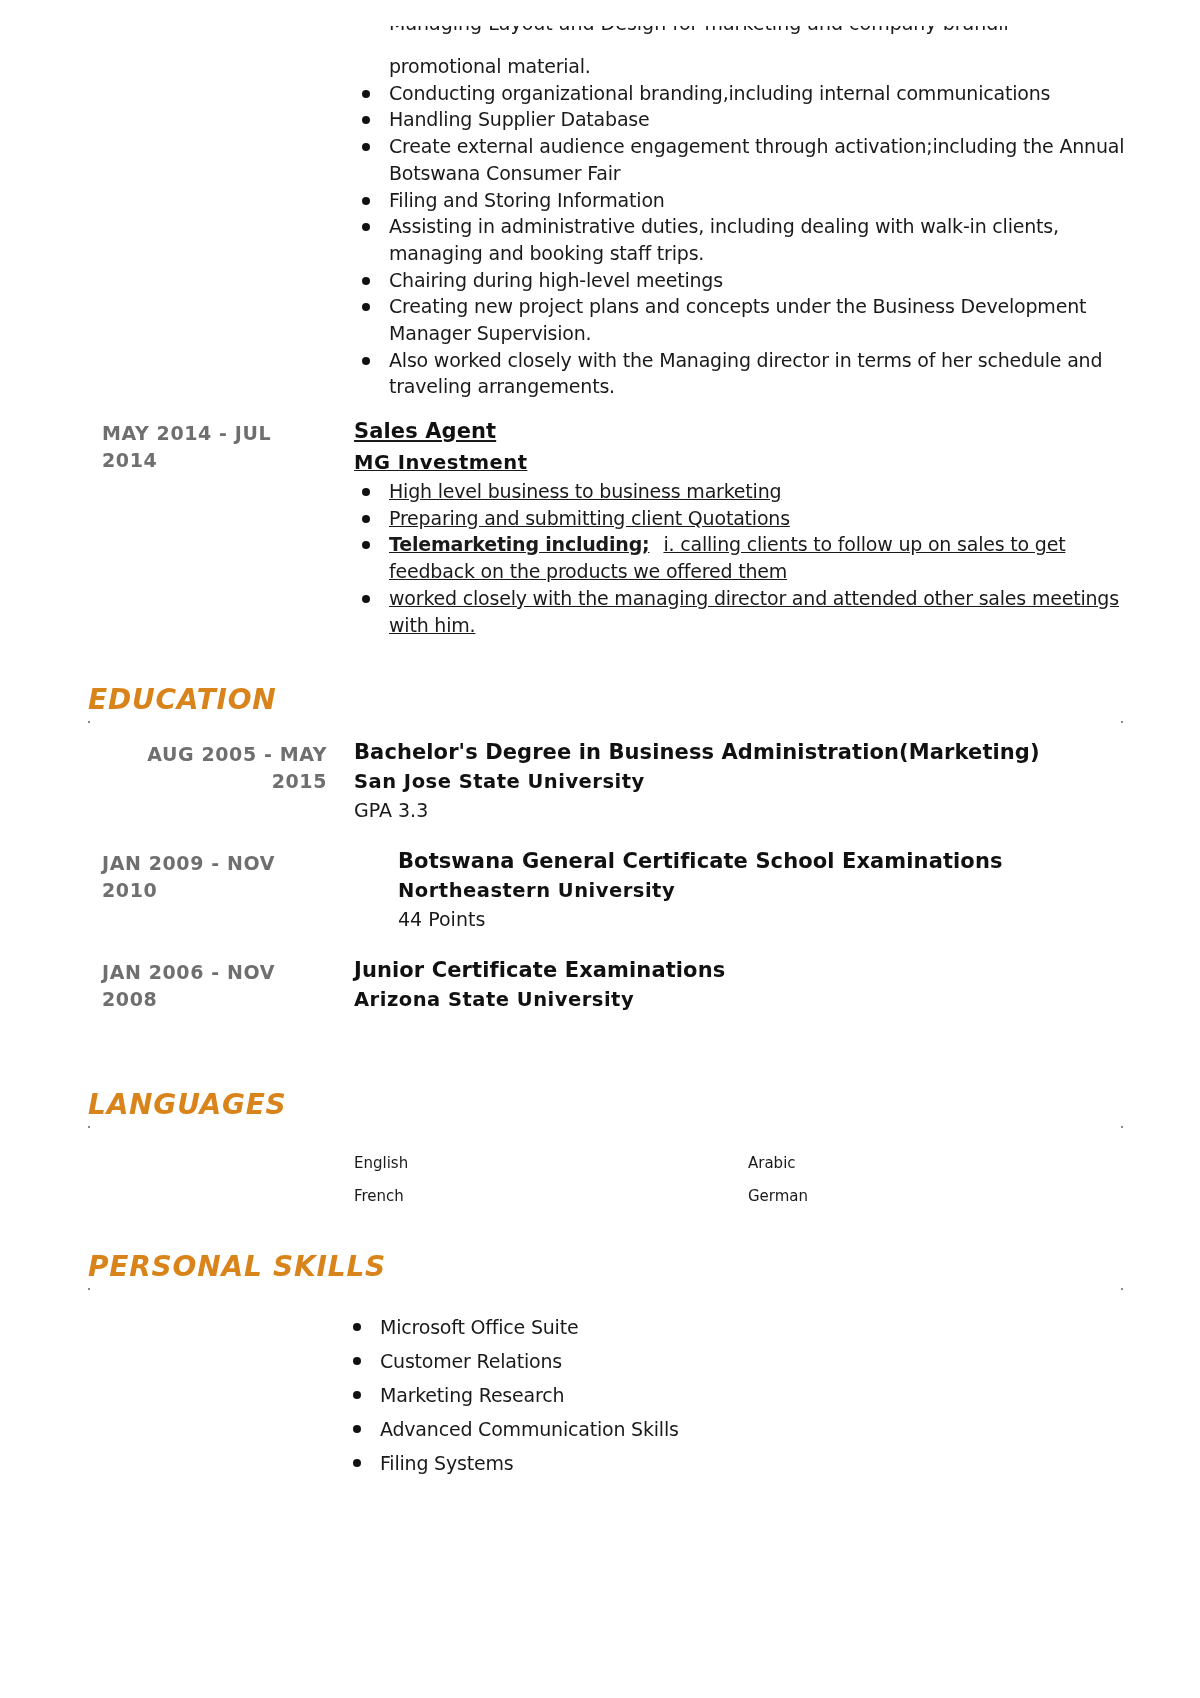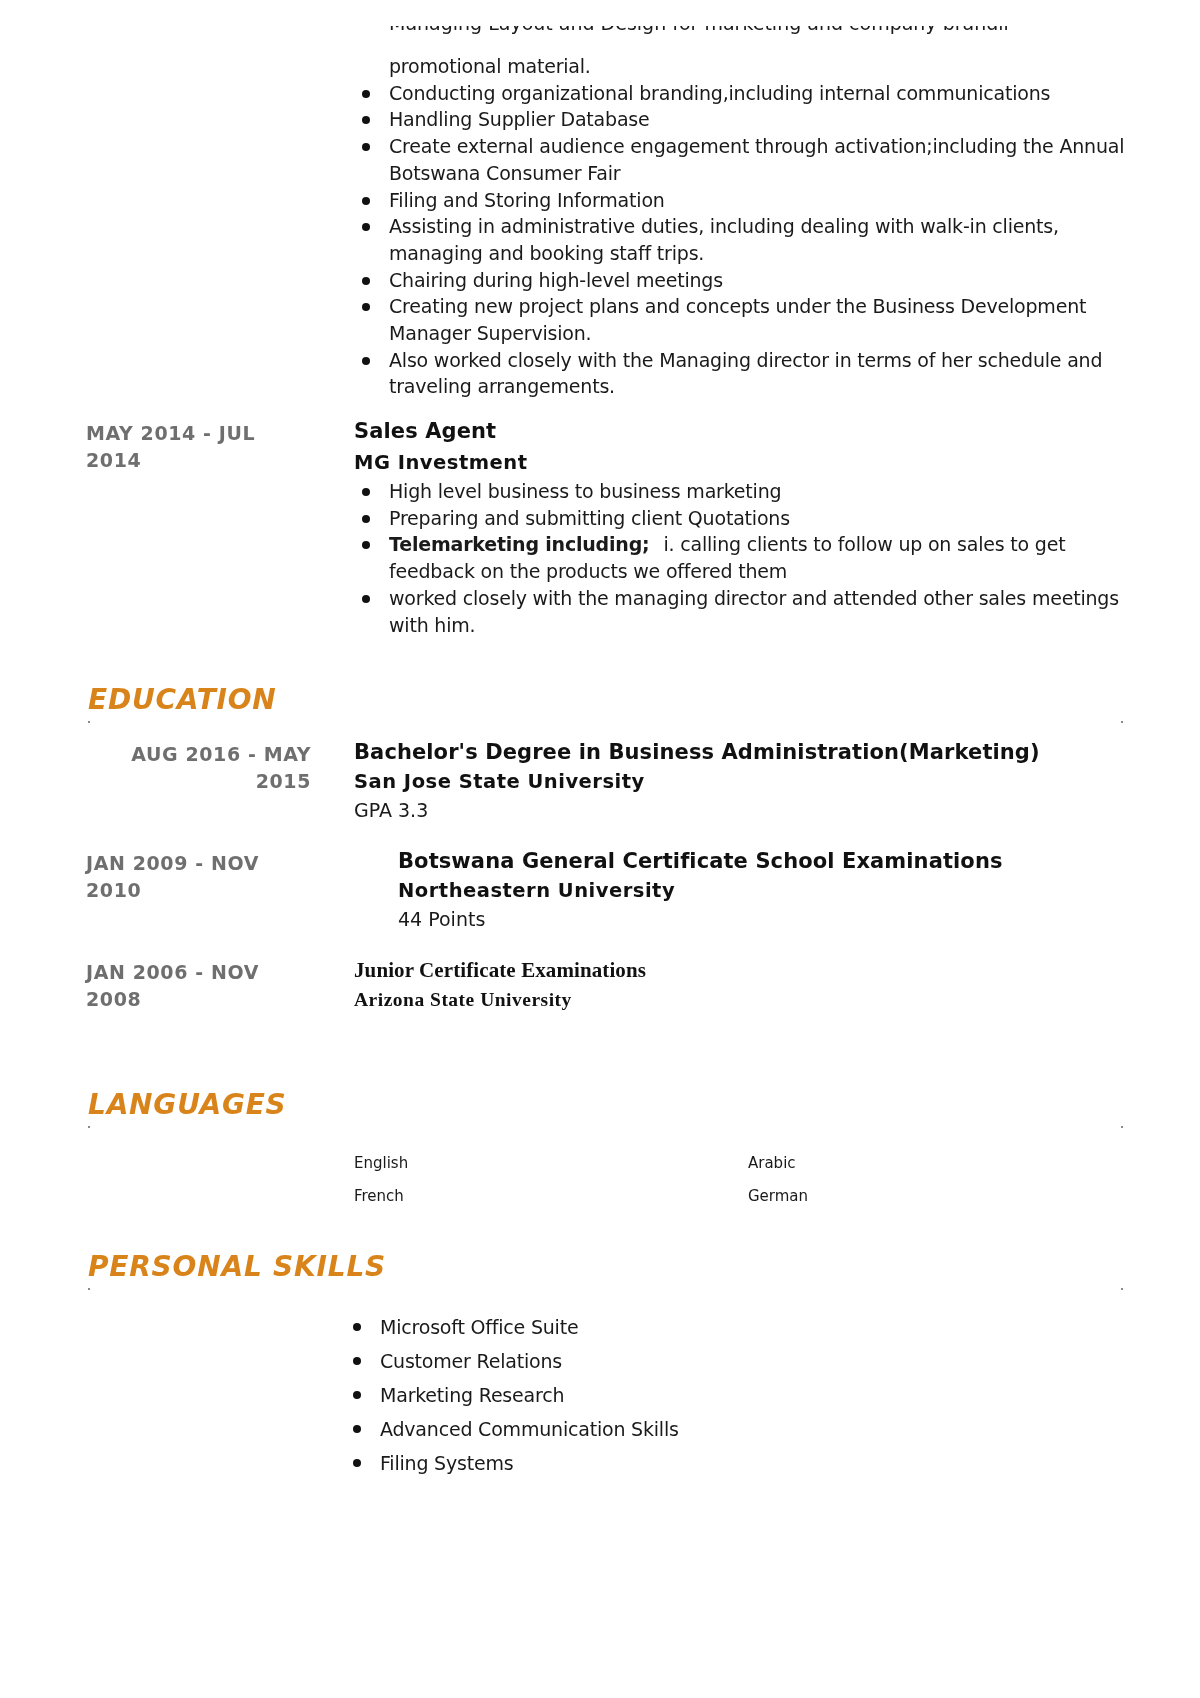--- a/index.html
+++ b/index.html
@@ -74,20 +74,21 @@
     }
 
     .date {
       position: absolute;
       font-size: 19px;
       color: #6f6f6f;
       font-weight: bold;
       letter-spacing: 0.6px;
       text-align: right;
       line-height: 26.5px;
+      margin-left: 16px;
     }
 
     .entry {
       position: absolute;
       left: 354px;
       width: 800px;
     }
     .entry .role {
       font-size: 21px;
       font-weight: bold;
@@ -184,56 +185,56 @@
       <li><span>Create external audience engagement through activation;including the Annual Botswana Consumer Fair</span></li>
       <li><span>Filing and Storing Information</span></li>
       <li><span>Assisting in administrative duties, including dealing with walk-in clients, managing and booking staff trips.</span></li>
       <li><span>Chairing during high-level meetings</span></li>
       <li><span>Creating new project plans and concepts under the Business Development Manager Supervision.</span></li>
       <li><span>Also worked closely with the Managing director in terms of her schedule and traveling arrangements.</span></li>
     </ul>
   </div>
 
   <div class="date" style="left:86px; top:420px; width:222px; text-align:left;">MAY 2014 - JUL 2014</div>
-  <div class="entry" style="top:420px;">
+  <div class="entry" style="top:420px;text-decoration:underline;">
     <div class="role" style="margin-top:-4px;">Sales Agent</div>
     <div class="org" style="margin-top:2px;">MG Investment</div>
     <ul class="bullets" style="margin-left:0;">
       <li><span>High level business to business marketing</span></li>
       <li><span>Preparing and submitting client Quotations</span></li>
       <li><span class="bold">Telemarketing including;</span><span>i. calling clients to follow up on sales to get feedback on the products we offered them</span></li>
       <li><span>worked closely with the managing director and attended other sales meetings with him.</span></li>
     </ul>
   </div>
 
   <div class="section-title" style="top:683px;">EDUCATION</div>
   <div class="section-rule" style="top:721px;">
     <span class="dot-l"></span>
       <span class="dot-r"></span>
   </div>
 
   <div class="date" style="left:100px; top:741px; width:211px;">
-    <div>AUG 2016 - MAY</div>
+    <div>AUG 2005 - MAY</div>
     <div>2015</div>
   </div>
   <div class="entry" style="top:737px;">
     <div class="role">Bachelor's Degree in Business Administration(Marketing)</div>
     <div class="org">San Jose State University</div>
     <div class="detail">GPA 3.3</div>
   </div>
 
   <div class="date" style="left:86px; top:850px; width:230px; text-align:left;">JAN 2009 - NOV 2010</div>
   <div class="entry" style="top:846px;margin-left:44px;">
     <div class="role">Botswana General Certificate School Examinations</div>
     <div class="org">Northeastern University</div>
     <div class="detail">44 Points</div>
   </div>
 
   <div class="date" style="left:86px; top:959px; width:230px; text-align:left;">JAN 2006 - NOV 2008</div>
-  <div class="entry" style="top:955px;font-family:Liberation Serif, serif;">
+  <div class="entry" style="top:955px;">
     <div class="role">Junior Certificate Examinations</div>
     <div class="org">Arizona State University</div>
   </div>
 
   <div class="section-title" style="top:1088px;">LANGUAGES</div>
   <div class="section-rule" style="top:1126px;">
     <span class="dot-l"></span>
       <span class="dot-r"></span>
   </div>
   <div class="lang-grid">

